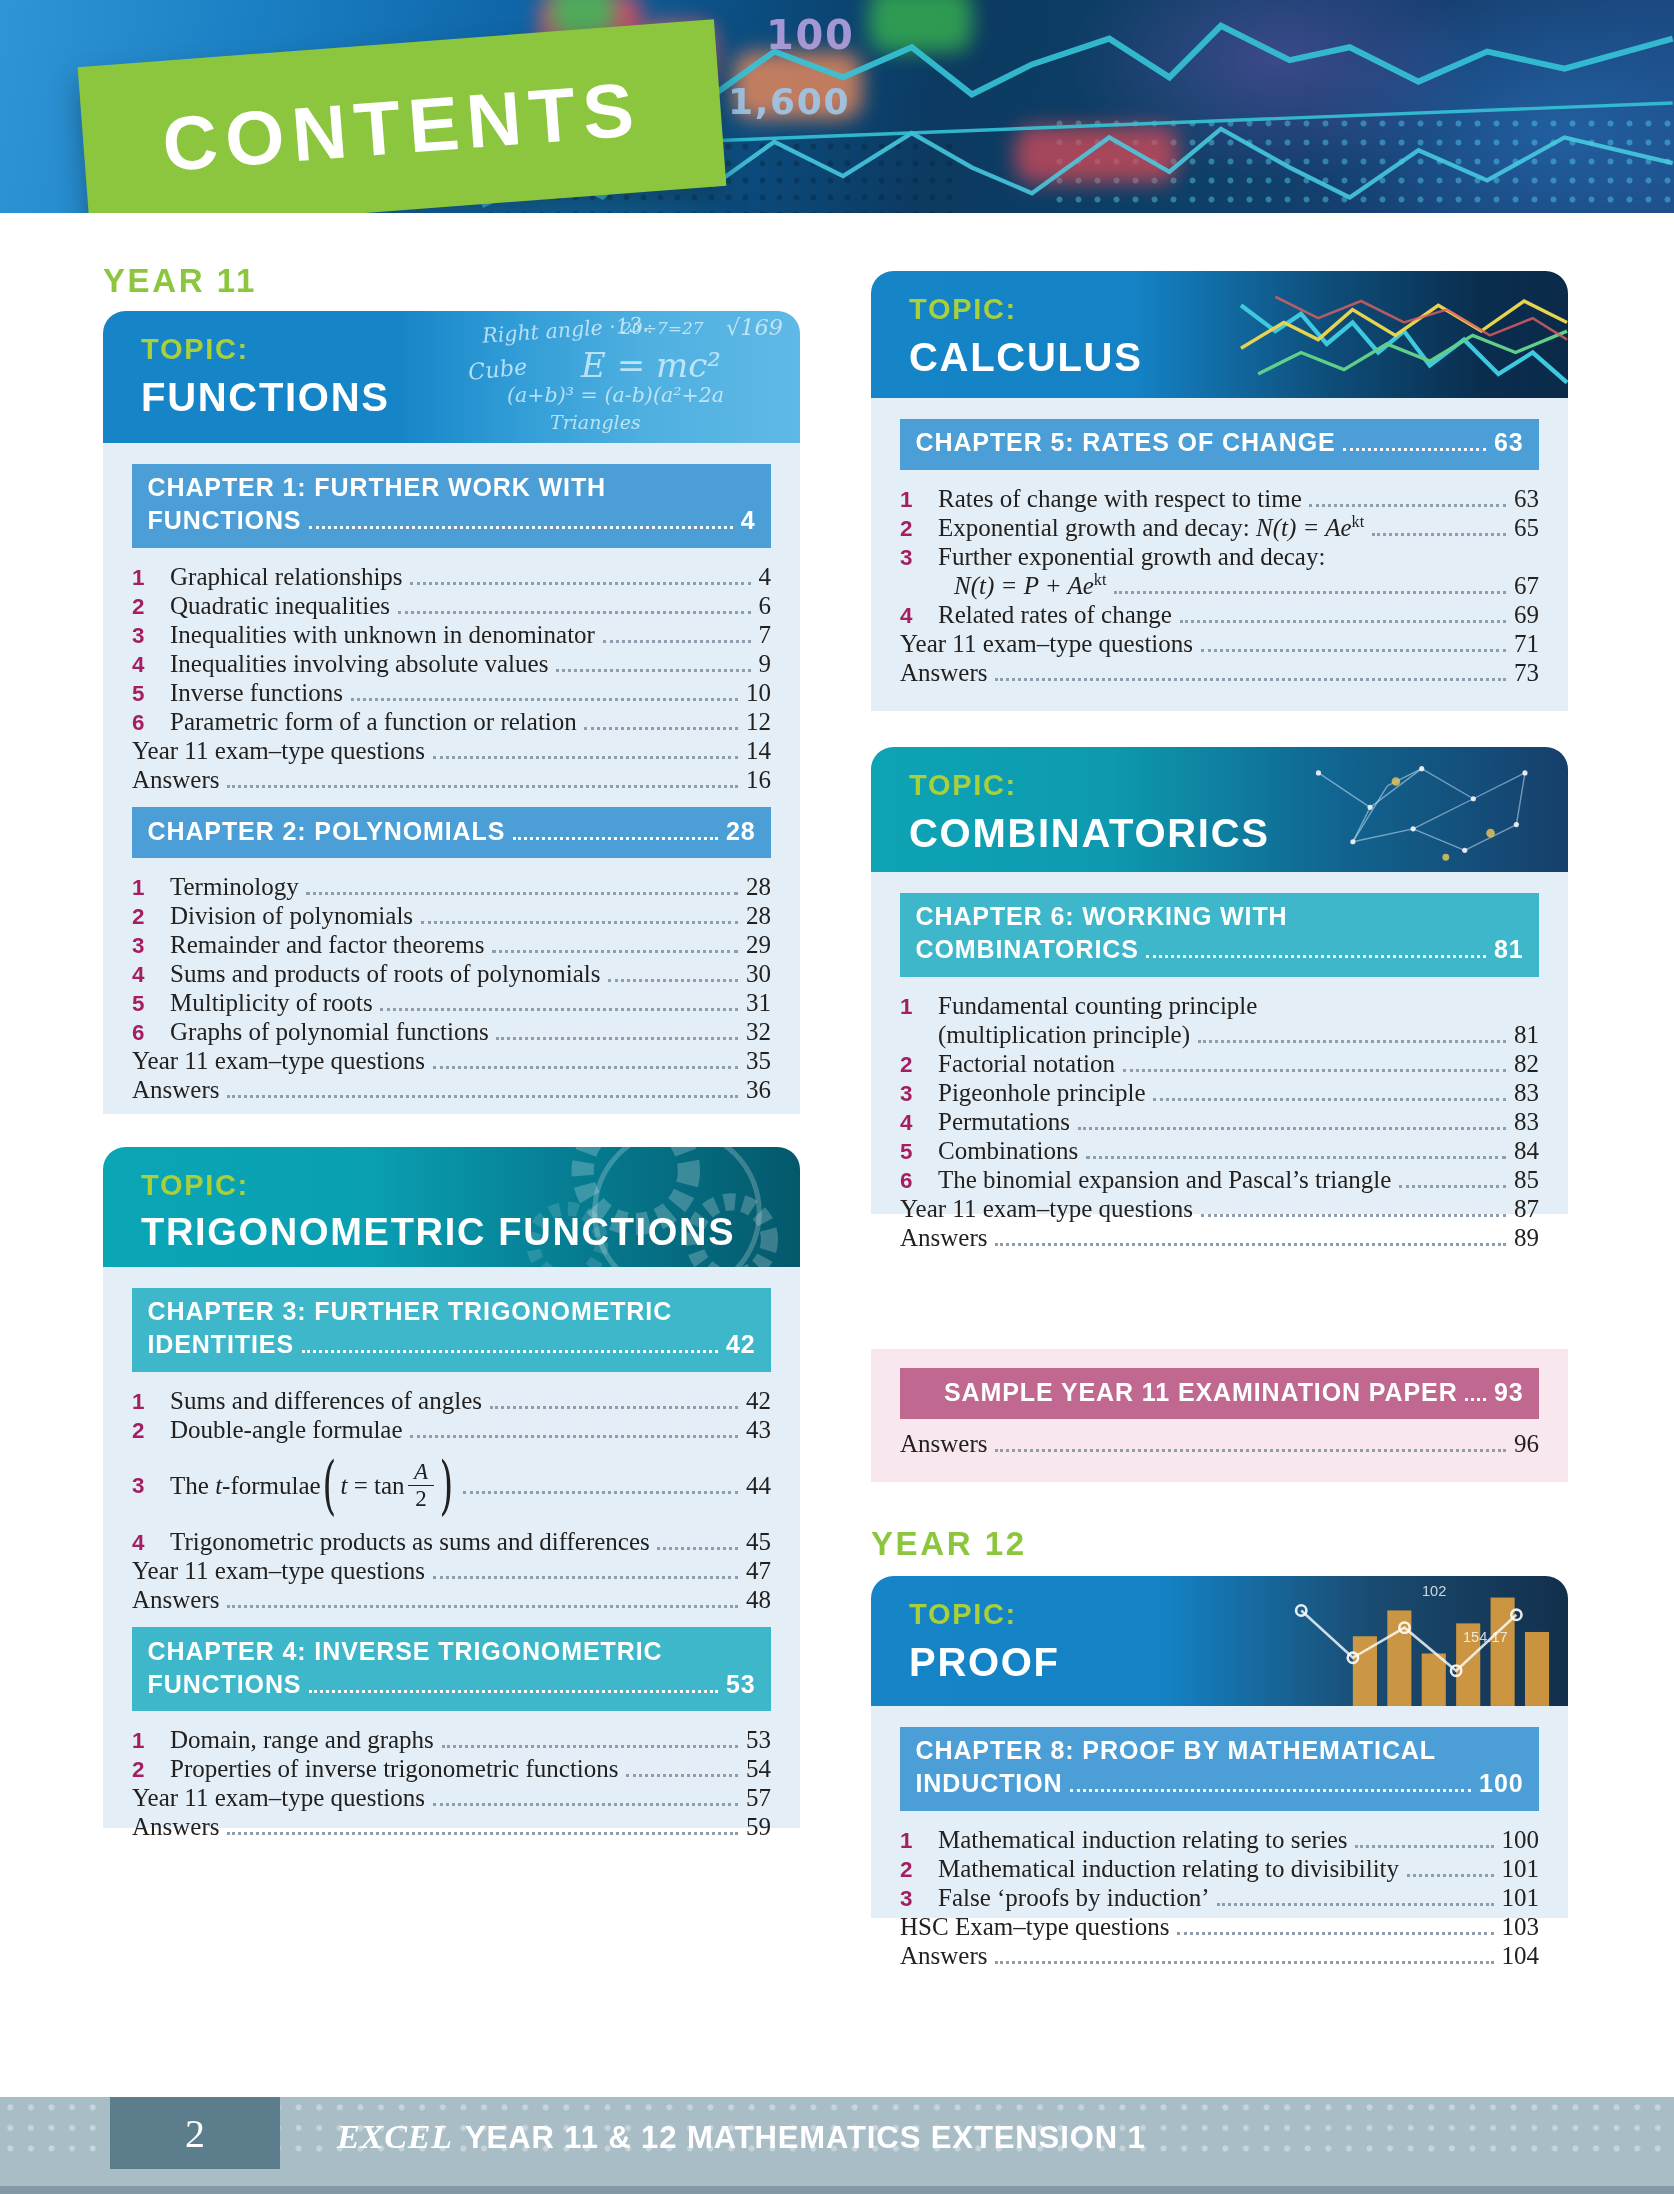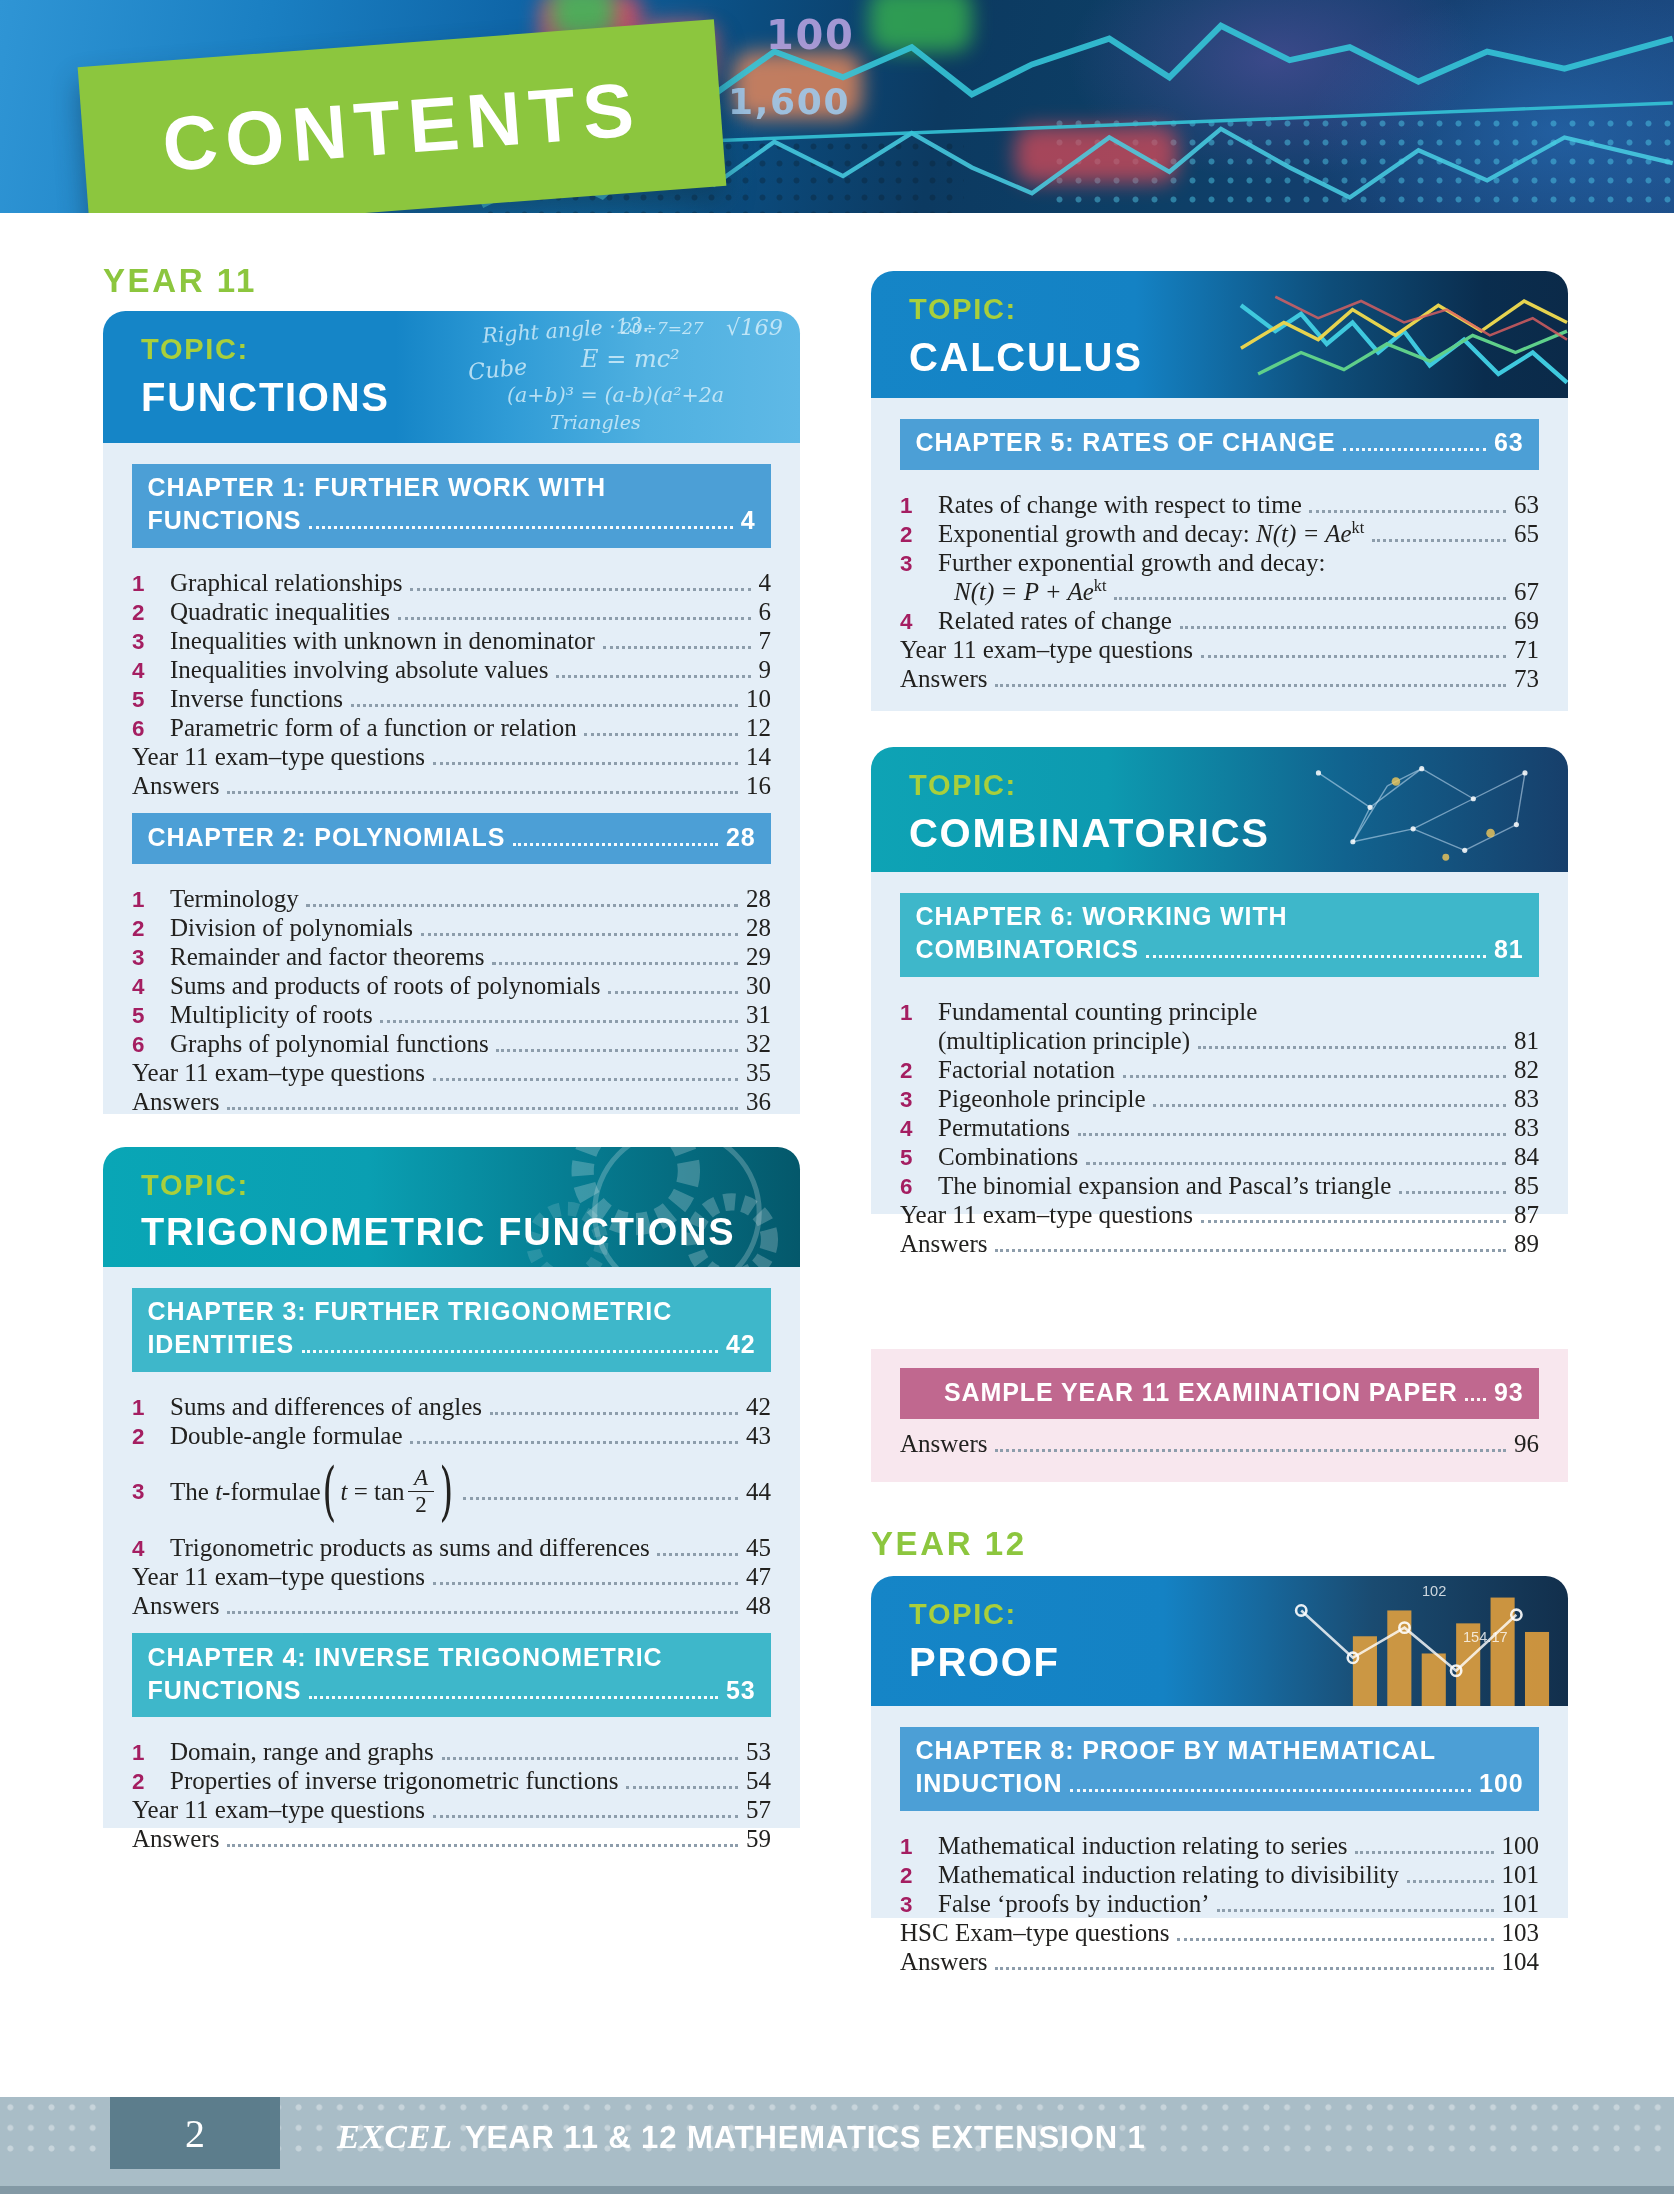--- a/index.html
+++ b/index.html
@@ -50,21 +50,21 @@
   .bg-trig{background:linear-gradient(90deg,#09a6b6 0%,#0a9fb2 38%,#067e93 66%,#04586b 100%);}
   .bg-comb{background:linear-gradient(90deg,#0ea3b5 0%,#0d9ab0 34%,#11638f 68%,#173f6b 100%);}
   .bg-proof{background:linear-gradient(90deg,#1585c7 0%,#1482c4 42%,#1a4b71 72%,#122f4c 100%);}
   .chalk{position:absolute;color:rgba(225,244,252,.75);font-family:"DejaVu Serif", serif;font-style:italic;z-index:2;}
   .decorlbl{position:absolute;color:rgba(255,255,255,.78);font-size:14.6px;z-index:2;}
 
   .tbody{background:#e4eef7;padding:20.6px 29px 26px;box-sizing:border-box;}
   .pinkbody{background:#f8e7ee;}
 
   
-  .chap-bar{color:#fff;padding:7.7px 15.5px 10.3px;font-weight:bold;font-size:25px;letter-spacing:0.9px;margin-bottom:20px;}
+  .chap-bar{color:#fff;padding:7.7px 15.5px 10.3px;font-weight:bold;font-size:25px;letter-spacing:0.9px;margin-bottom:14px;}
   .bar-blue{background:#4c9fd6;}
   .bar-teal{background:#3eb7ca;}
   .bar-pink{background:#c0688f;padding-left:44px;}
   .cl1{line-height:33px;}
   .cl2{display:flex;align-items:baseline;line-height:33px;}
   .cpg{font-size:25px;}
   .lead{flex:1;min-width:12px;border-bottom:3.4px dotted #8d9dab;margin:0 7.7px;}
   .wl{border-bottom:3.4px dotted rgba(255,255,255,.95);}
 
   
@@ -124,21 +124,21 @@
   </header>
 
   <div class="yearlbl" style="left:103px;top:262px;">YEAR 11</div>
 
   <section class="card" style="left:103px;top:311px;">
     <div class="thead bg-functions" style="height:132px;">
       <span class="chalk" style="left:379px;top:6.9px;font-size:20.6px;transform:rotate(-4deg);">Right angle ·13.</span>
       <span class="chalk" style="left:518px;top:6.9px;font-size:17px;">20÷7=27</span>
       <span class="chalk" style="left:623px;top:3.4px;font-size:22.4px;">√169</span>
       <span class="chalk" style="left:365px;top:45px;font-size:22.4px;transform:rotate(-6deg);">Cube</span>
-      <span class="chalk" style="left:478px;top:34px;font-size:24px;">E = mc²</span>
+      <span class="chalk" style="left:478px;top:34px;font-size:34px;">E = mc²</span>
       <span class="chalk" style="left:404px;top:72px;font-size:20.6px;">(a+b)³ = (a-b)(a²+2a</span>
       <span class="chalk" style="left:447px;top:100px;font-size:19px;">Triangles</span>
       <div class="tlabel">TOPIC:</div>
       <div class="tname">FUNCTIONS</div>
     </div>
     <div class="tbody" style="height:671px;">
       <div class="chap-bar bar-blue">
         <div class="cl1">CHAPTER 1: FURTHER WORK WITH</div>
         <div class="cl2">
             <span>FUNCTIONS</span>

